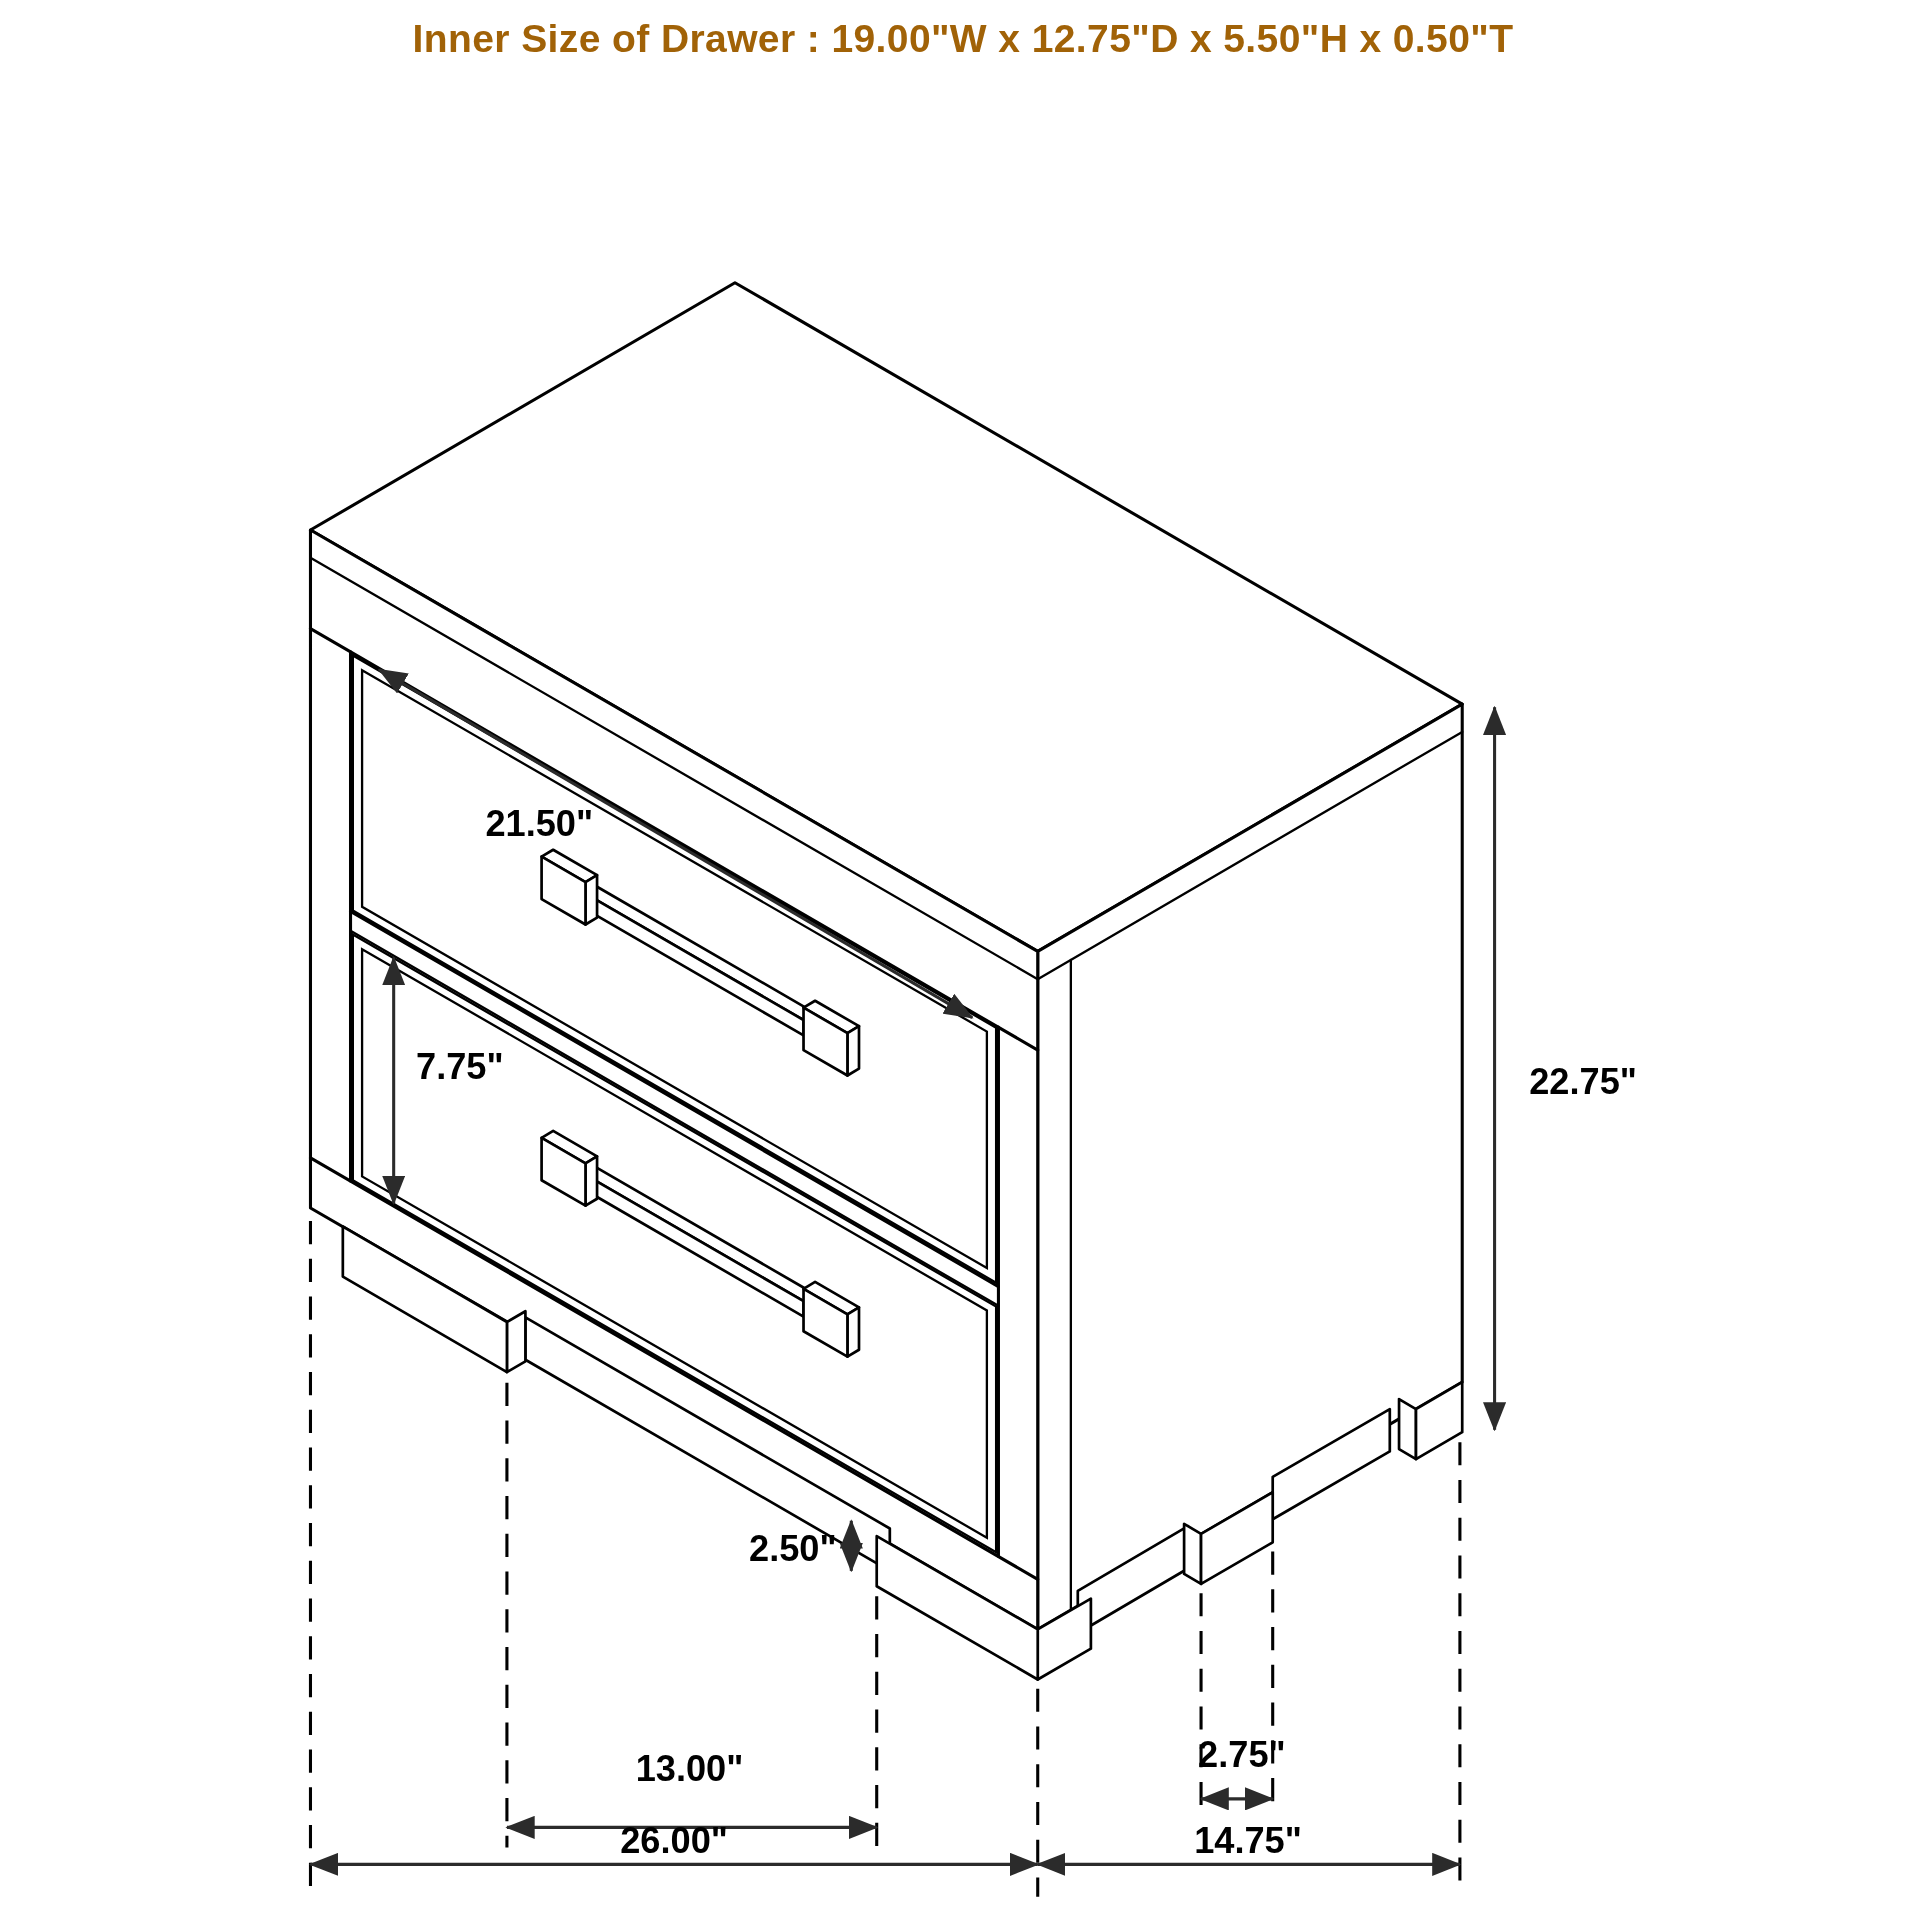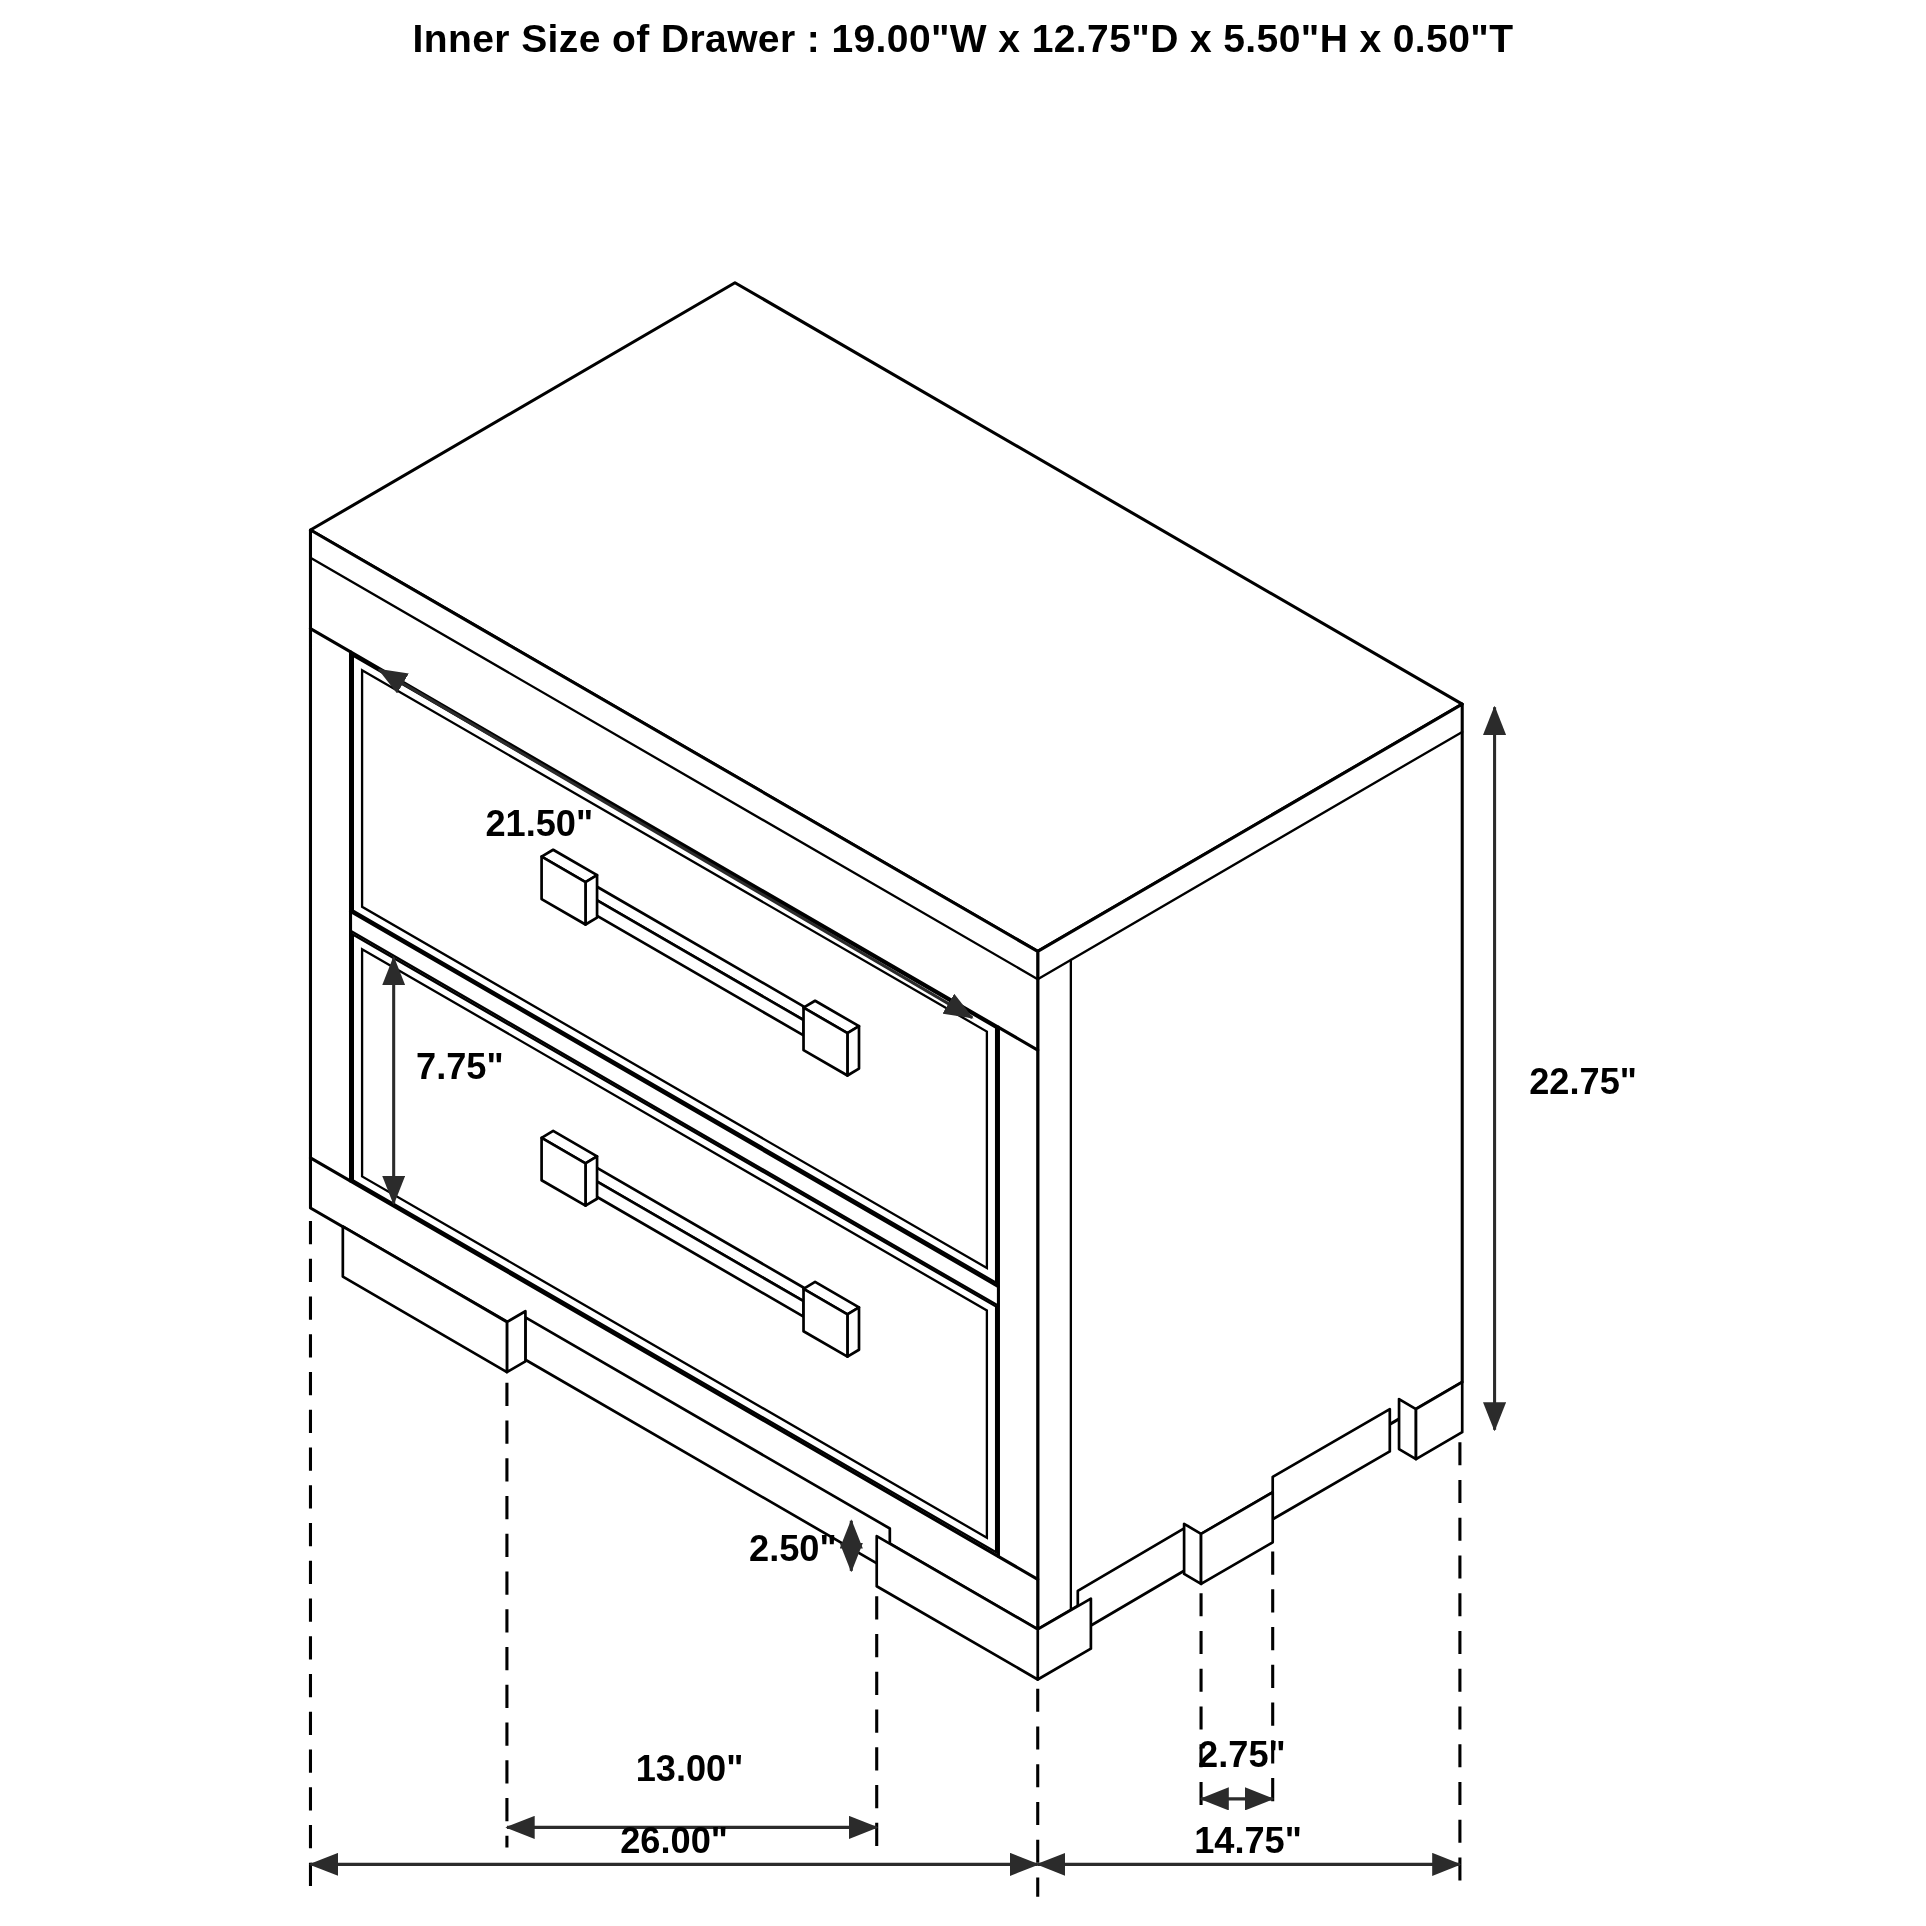--- a/index.html
+++ b/index.html
@@ -9,21 +9,21 @@
     background:#ffffff;
     font-family:"Liberation Sans", sans-serif;
     overflow:hidden;
   }
   #title{
     position:absolute;
     top:17px;left:0;width:100%;
     text-align:center;
     font-size:39px;
     font-weight:bold;
-    color:#000000;
+    color:#a16207;
     letter-spacing:0.4px;
   }
   #drawing{position:absolute;left:0;top:0;}
   .face{fill:#ffffff;stroke:#000;stroke-width:4;stroke-linejoin:round;}
   .ln{fill:none;stroke:#000;stroke-width:4;stroke-linecap:round;}
   .ln3{fill:none;stroke:#000;stroke-width:3;stroke-linecap:round;}
   .white{fill:#ffffff;stroke:#000;stroke-width:3.5;stroke-linejoin:round;}
   .dash{fill:none;stroke:#000;stroke-width:4;stroke-dasharray:30 19;}
   .dim{fill:none;stroke:#2b2b2b;stroke-width:4;}
   .dimtxt{

